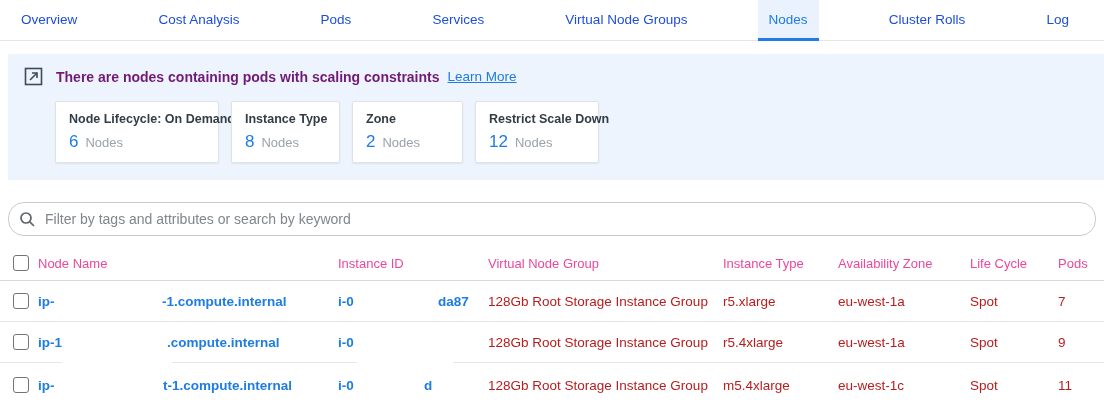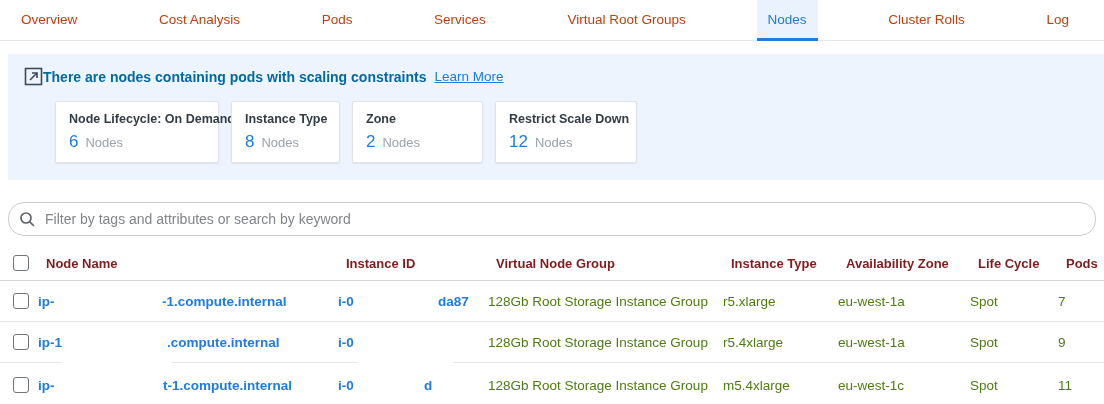--- a/index.html
+++ b/index.html
@@ -5,59 +5,59 @@
   * { margin:0; padding:0; box-sizing:border-box; }
   html,body { width:1104px; height:404px; overflow:hidden; background:#fff;
     font-family:"Liberation Sans", sans-serif; }
   .stage { position:relative; width:1104px; height:404px; background:#fff; }
 
   
   .tabs { position:absolute; top:0; left:0; right:0; height:41px;
     display:flex; justify-content:space-between; align-items:stretch;
     border-bottom:1px solid #e4e7e9; padding:0 24px 0 10px; background:#fff; }
   .tab { display:flex; align-items:center; padding:0 11px; font-size:13.5px;
-    color:#c2410c; white-space:nowrap; cursor:pointer; border-bottom:3px solid transparent;
+    color:#1d4ed8; white-space:nowrap; cursor:pointer; border-bottom:3px solid transparent;
     margin-bottom:-1px; }
   .tab.active { color:#1e7ce2; background:#e9f2fd; border-bottom-color:#1e7ce2; }
 
   
   .banner { position:absolute; top:54px; left:8px; right:0; height:126px;
     background:#eef4fd; }
   .banner-head { display:flex; align-items:center; padding:13px 0 0 16px; }
   .banner-icon { width:19px; height:19px; flex:0 0 auto; }
-  .banner-msg { font-size:14px; font-weight:700; color:#0369a1; }
+  .banner-msg { margin-left:13px; font-size:14px; font-weight:700; color:#701a75; }
   .banner-link { margin-left:8px; font-size:13.5px; color:#1e7ce2;
     text-decoration:underline; cursor:pointer; }
   .cards { display:flex; margin:15px 0 0 47px; gap:12px; }
   .card { background:#fff; border:1px solid #dfe3e8; border-radius:2px;
     box-shadow:0 1px 2px rgba(0,0,0,.07); height:62px; padding:10px 13px;
     cursor:pointer; }
-  .card.w1{width:164px}.card.w2{width:109px}.card.w3{width:131px}.card.w4{width:142px}
+  .card.w1{width:164px}.card.w2{width:109px}.card.w3{width:111px}.card.w4{width:124px}
   .card-title { font-size:12.5px; font-weight:700; color:#333d47; white-space:nowrap; }
   .card-line { margin-top:6px; display:flex; align-items:baseline; }
   .card-value { font-size:17px; color:#1e7ce2; }
   .card-unit { font-size:13px; color:#9aa2ab; margin-left:7px; }
 
   
   .search { position:absolute; top:202px; left:8px; width:1088px; height:34px;
     border:1px solid #c8cbce; border-radius:16px; background:#fff;
     display:flex; align-items:center; padding:0 10px; }
   .search svg { flex:0 0 auto; }
   .search input { border:none; outline:none; flex:1; margin-left:9px;
     font-size:14px; color:#333; font-family:"Liberation Sans", sans-serif; background:transparent; }
   .search input::placeholder { color:#80868b; }
 
   
   .table { position:absolute; top:245px; left:0; right:0; }
   .thead { position:relative; height:36px; border-bottom:1px solid #d5d8da; }
   .trow  { position:relative; height:41px; border-bottom:1px solid #e4e6e8; background:#fff; }
   .trow.last { border-bottom:none; height:43px; }
   .cell { position:absolute; top:50%; transform:translateY(-50%);
-    white-space:nowrap; font-size:13.5px; color:#4d7c0f; }
-  .th { font-size:13px; font-weight:700; color:#7f1d1d;margin-left:8px; }
+    white-space:nowrap; font-size:13.5px; color:#b91c1c; }
+  .th { font-size:13px; font-weight:400; color:#ec4899; }
   .link { color:#1e7ce2; font-weight:700; cursor:pointer; }
   .c-name {left:38px}
   .c-inst {left:338px}
   .c-vng  {left:488px}
   .c-type {left:723px}
   .c-az   {left:838px}
   .c-lc   {left:970px}
   .c-pods {left:1058px}
   
   .r1 .name-b{left:162px}  .r1 .inst-b{left:438px}
@@ -75,21 +75,21 @@
 </head>
 <body>
 
 <div class="stage">
 
   <nav class="tabs">
     <div class="tab">Overview</div>
     <div class="tab">Cost Analysis</div>
     <div class="tab">Pods</div>
     <div class="tab">Services</div>
-    <div class="tab">Virtual Root Groups</div>
+    <div class="tab">Virtual Node Groups</div>
     <div class="tab active">Nodes</div>
     <div class="tab">Cluster Rolls</div>
     <div class="tab">Log</div>
   </nav>
 
   <section class="banner">
     <div class="banner-head">
       <svg class="banner-icon" viewBox="0 0 19 19" fill="none" stroke="#3c4a5a" stroke-width="1.6">
         <rect x="1.5" y="1.5" width="16" height="16"></rect>
         <path d="M6 13 L13 6"></path>

